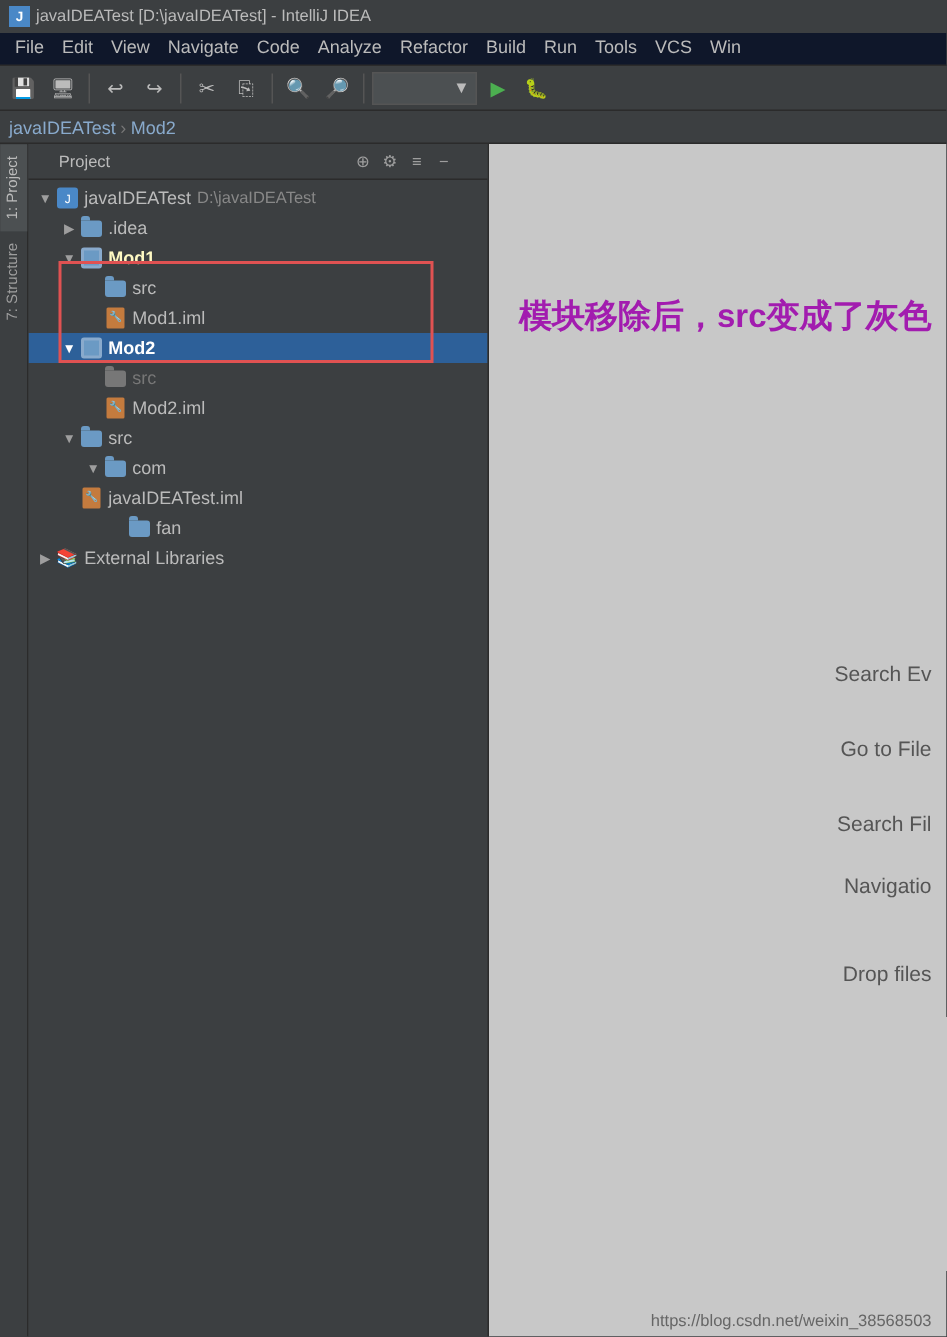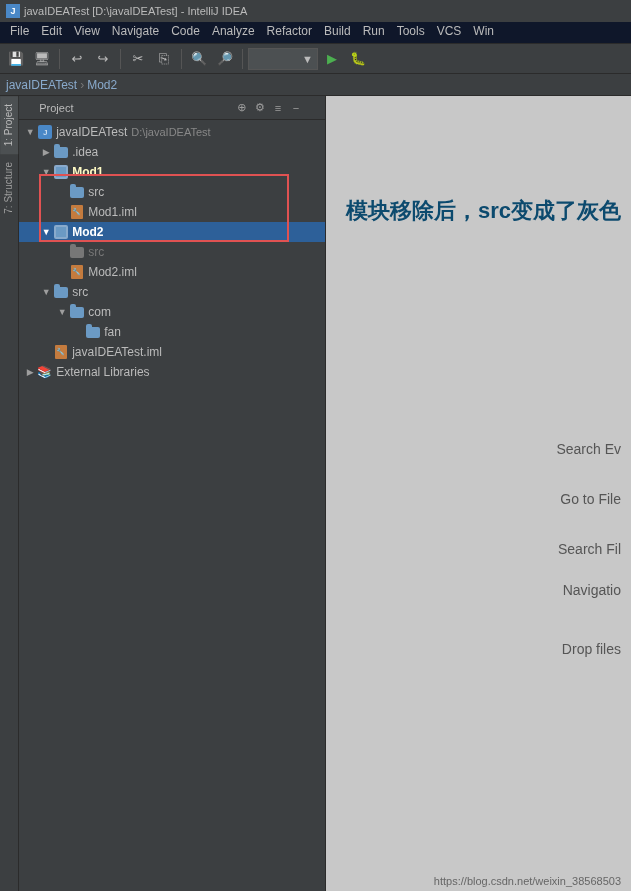--- a/index.html
+++ b/index.html
@@ -310,21 +310,21 @@
       flex-direction: column;
       align-items: flex-start;
       padding: 20px 10px 10px 10px;
       position: relative;
     }
 
     
     .annotation-text {
       font-size: 22px;
       font-weight: bold;
-      color: #0c4a6e;
+      color: #a21caf;
       margin-top: 80px;
       margin-left: 10px;
       white-space: nowrap;
     }
 
     
     .quick-action {
       position: absolute;
       right: 10px;
       color: #555555;
@@ -492,35 +492,35 @@
       <div class="tree-item">
         <span class="tree-indent" style="width:36px;"></span>
         <span class="tree-arrow">▼</span>
         <span class="tree-icon">
           <div class="icon-folder"></div>
         </span>
         <span class="tree-label">com</span>
       </div>
 
       <div class="tree-item">
+        <span class="tree-indent" style="width:20px;"></span>
+        <span class="tree-arrow"></span>
+        <span class="tree-icon">
+          <div class="icon-file-iml">🔧</div>
+        </span>
+        <span class="tree-label">javaIDEATest.iml</span>
+      </div>
+
+      <div class="tree-item">
         <span class="tree-indent" style="width:52px;"></span>
         <span class="tree-arrow"></span>
         <span class="tree-icon">
           <div class="icon-folder"></div>
         </span>
         <span class="tree-label">fan</span>
-      </div>
-
-      <div class="tree-item">
-        <span class="tree-indent" style="width:20px;"></span>
-        <span class="tree-arrow"></span>
-        <span class="tree-icon">
-          <div class="icon-file-iml">🔧</div>
-        </span>
-        <span class="tree-label">javaIDEATest.iml</span>
       </div>
 
       <div class="tree-item">
         <span class="tree-indent" style="width:4px;"></span>
         <span class="tree-arrow">▶</span>
         <span class="tree-icon">
           <span style="font-size:12px; color:#9e9e9e;">📚</span>
         </span>
         <span class="tree-label">External Libraries</span>
       </div>

